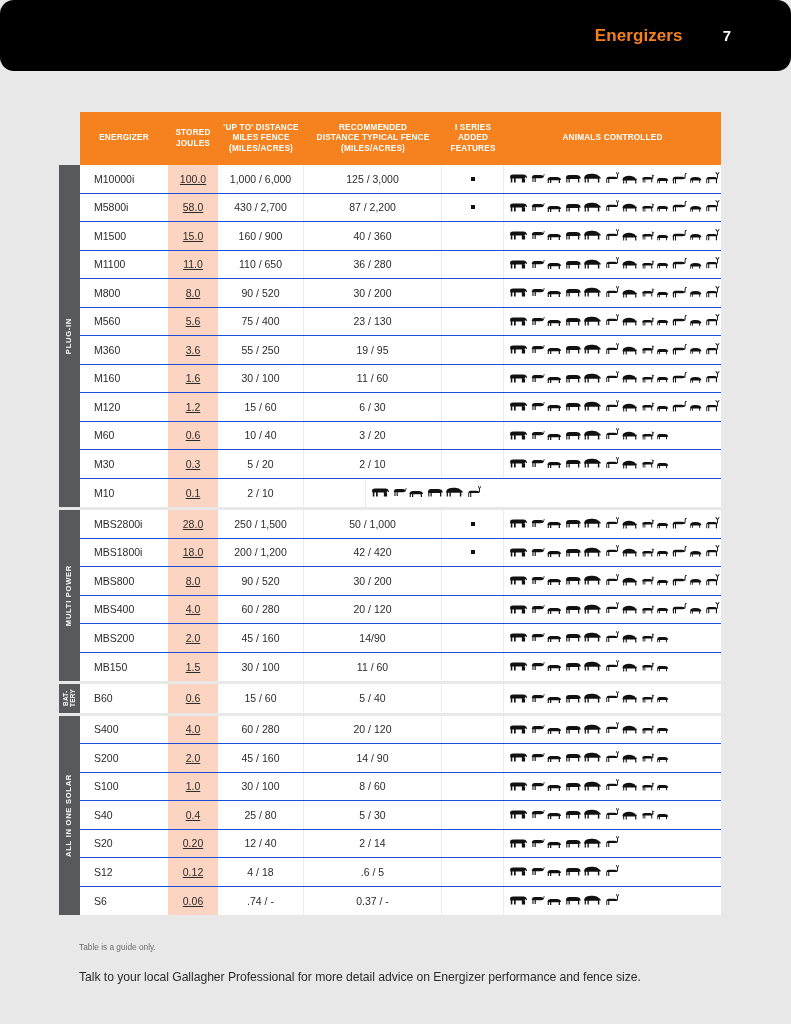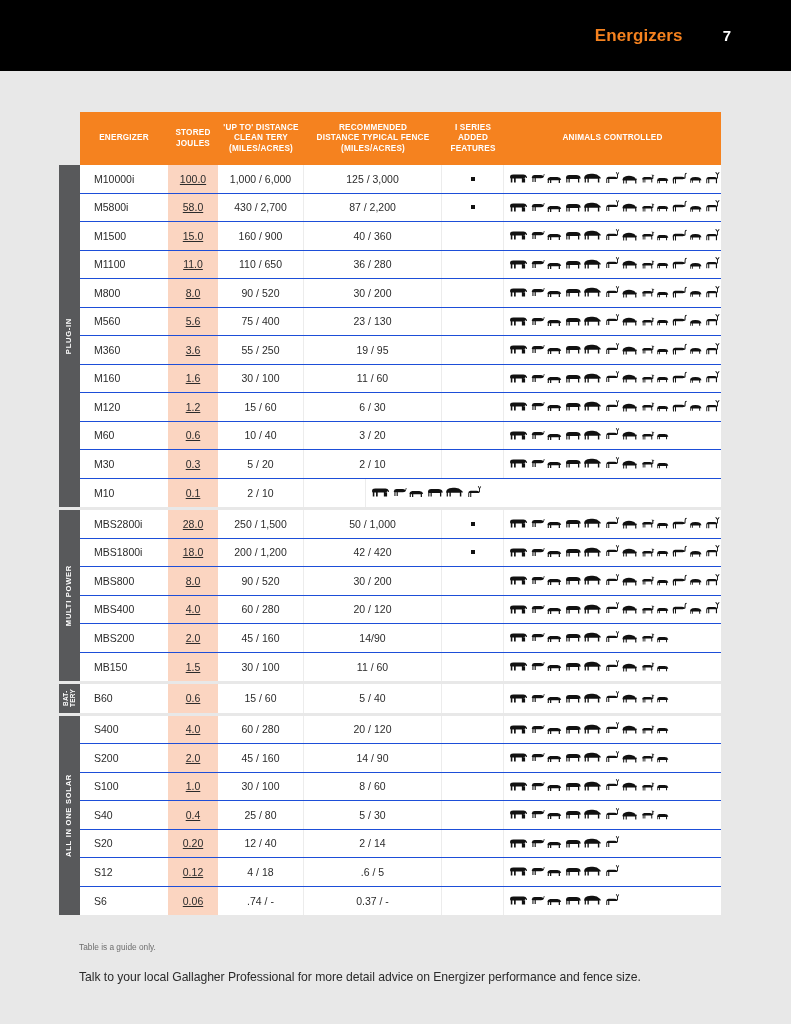--- a/index.html
+++ b/index.html
@@ -9,20 +9,21 @@
     background: #e8e8e8;
     font-family: "Liberation Sans", sans-serif;
     overflow: hidden;
   }
 
   
   .topbar {
     position: relative;
     height: 71px;
     background: #000000;
+    border-radius: 14px;
   }
   .topbar-inner {
     position: absolute;
     right: 60px; top: 0; bottom: 0;
     display: flex; align-items: center; gap: 40px;
   }
   .brand-title {
     color: #F5821F;
     font-size: 17px;
     font-weight: bold;
@@ -190,21 +191,21 @@
     <div class="thead">
       <div class="th c-energizer">
         <div>ENERGIZER</div>
       </div>
       <div class="th c-joules">
         <div>STORED</div>
         <div>JOULES</div>
       </div>
       <div class="th c-clean">
         <div>'UP TO' DISTANCE</div>
-        <div>CLEAN TERY</div>
+        <div>MILES FENCE</div>
         <div>(MILES/ACRES)</div>
       </div>
       <div class="th c-rec">
         <div>RECOMMENDED</div>
         <div>DISTANCE TYPICAL FENCE</div>
         <div>(MILES/ACRES)</div>
       </div>
       <div class="th c-iseries">
         <div>I SERIES</div>
         <div>ADDED</div>

